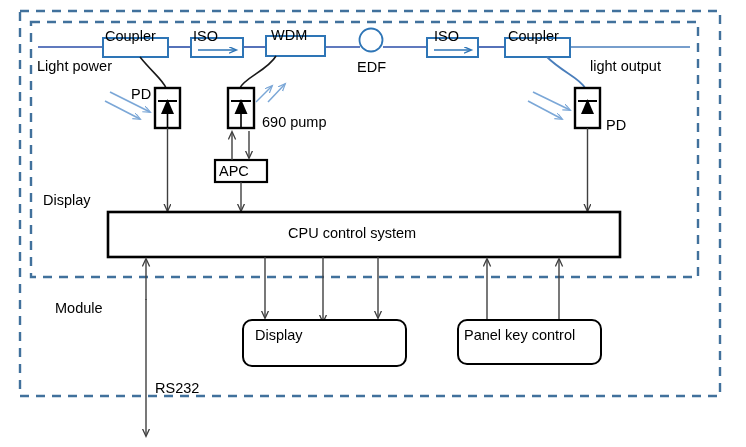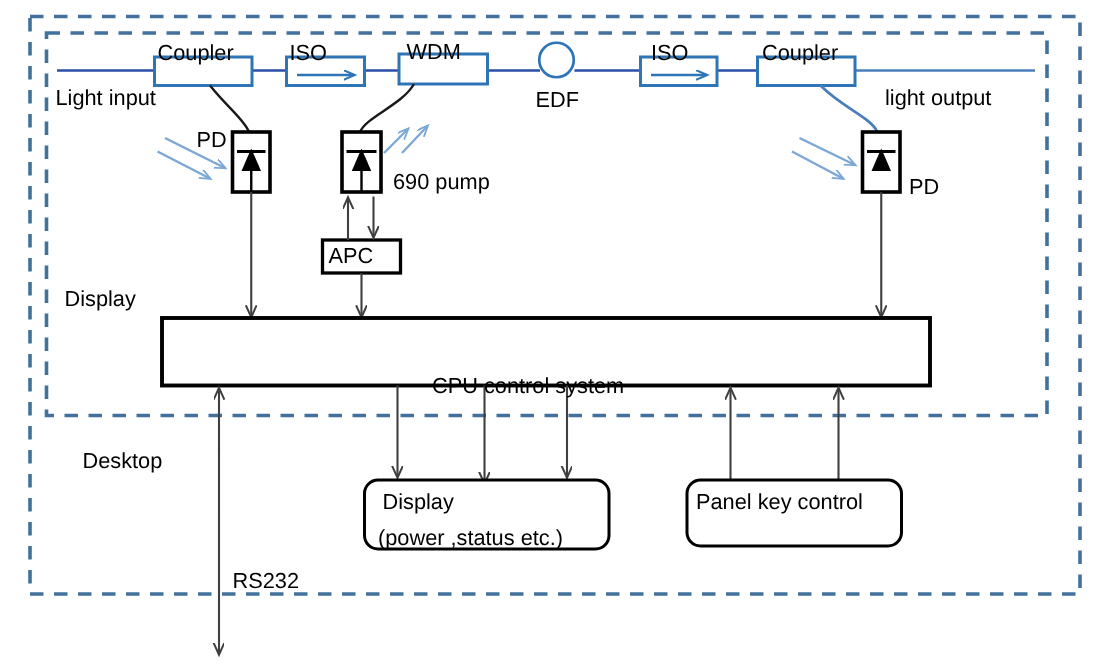--- a/index.html
+++ b/index.html
@@ -140,35 +140,34 @@
     <rect x="458" y="320" width="143" height="44" rx="9" ry="9" fill="#ffffff" stroke="#000000" stroke-width="2"></rect>
   </svg>
 
   <div class="lbl" style="left:105px; top:29px;">Coupler</div>
   <div class="lbl" style="left:193px; top:29px;">ISO</div>
   <div class="lbl" style="left:271px; top:28px;">WDM</div>
   <div class="lbl" style="left:357px; top:60px;">EDF</div>
   <div class="lbl" style="left:434px; top:29px;">ISO</div>
   <div class="lbl" style="left:508px; top:29px;">Coupler</div>
 
-  <div class="lbl" style="left:37px; top:59px;">Light input</div>
+  <div class="lbl" style="left:37px; top:59px;">Light power</div>
   <div class="lbl" style="left:590px; top:59px;">light output</div>
 
   <div class="lbl" style="left:131px; top:87px;">PD</div>
   <div class="lbl" style="left:606px; top:118px;">PD</div>
 
   <div class="lbl" style="left:262px; top:115px;">690 pump</div>
 
   <div class="lbl" style="left:219px; top:164px;">APC</div>
 
   <div class="lbl" style="left:43px; top:193px;">Display</div>
-  <div class="lbl" style="left:55px; top:301px;">Desktop</div>
+  <div class="lbl" style="left:55px; top:301px;">Module</div>
 
-  <div class="boxtext" style="left:288px; top:226px;margin-top:25px;">CPU control system</div>
+  <div class="boxtext" style="left:288px; top:226px;">CPU control system</div>
 
   <div class="boxtext" style="left:255px; top:328px;">Display</div>
-  <div class="boxtext" style="left:252px; top:352px;">(power ,status etc.)</div>
 
   <div class="boxtext" style="left:464px; top:328px;text-align:center;">Panel key control</div>
 
   <div class="lbl" style="left:155px; top:381px;">RS232</div>
 
 </div>
 
 </body></html>

